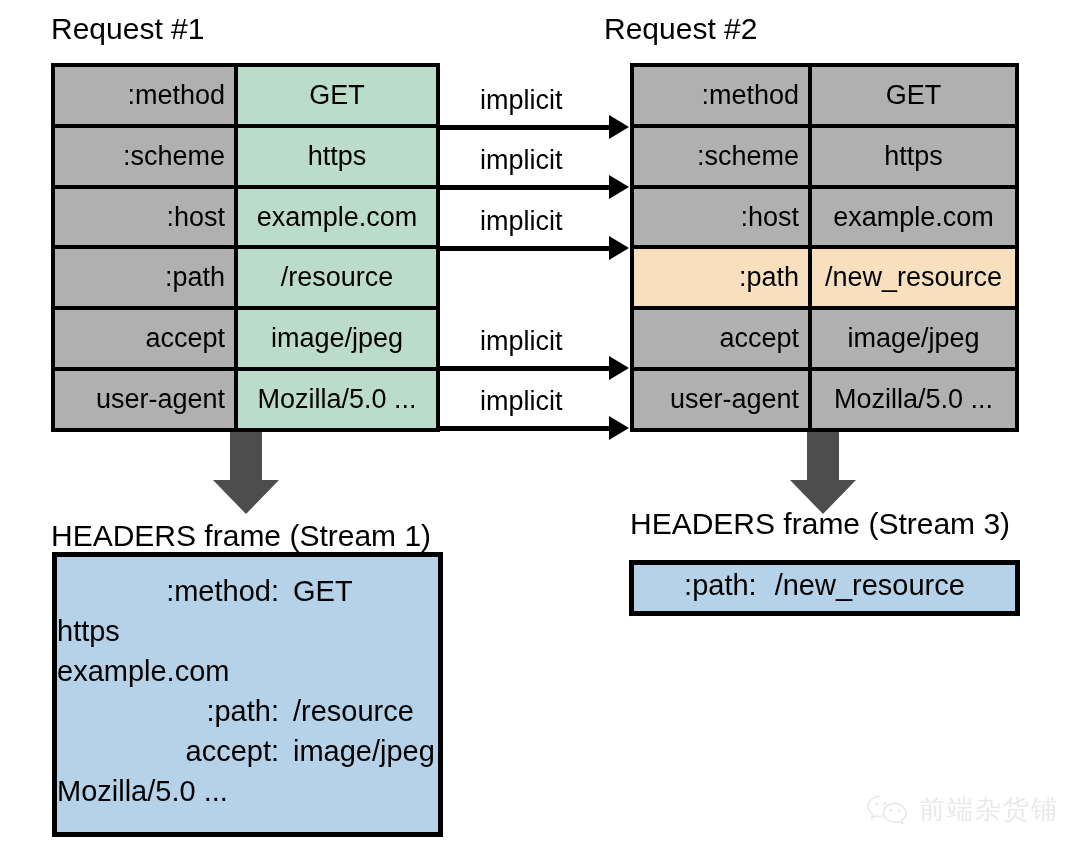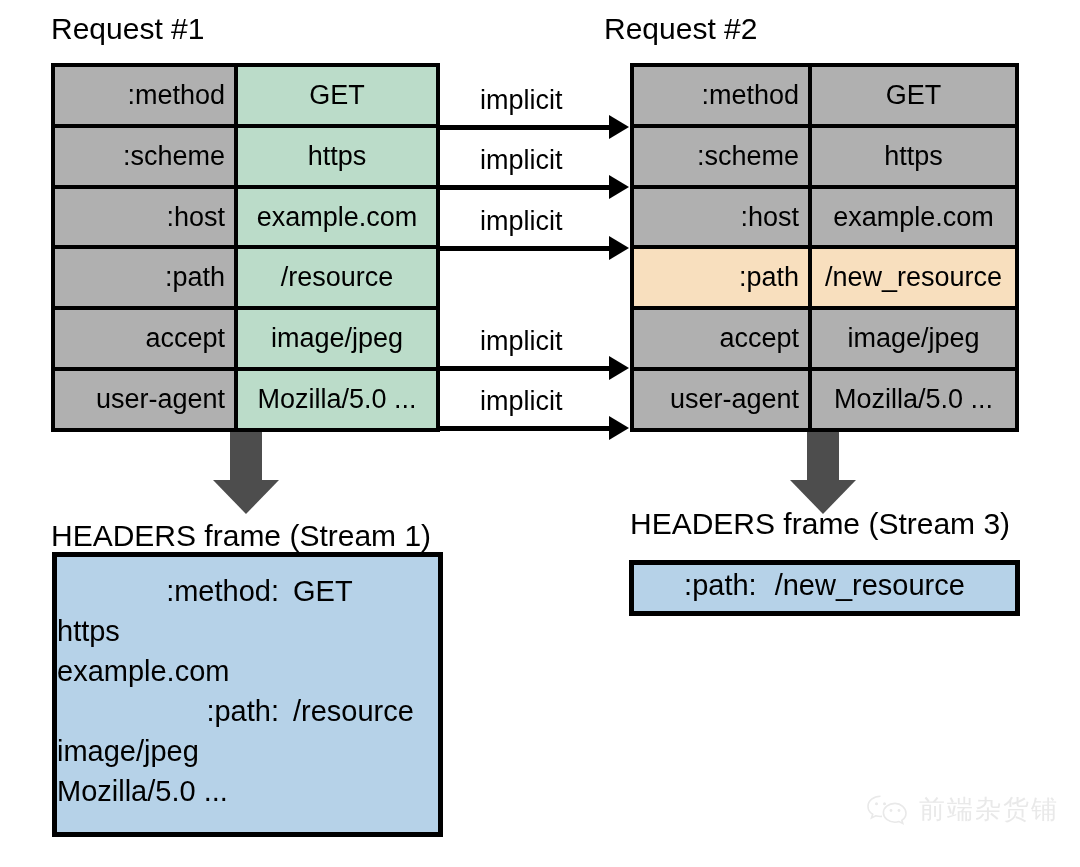--- a/index.html
+++ b/index.html
@@ -263,20 +263,21 @@
         <span class="fval">https</span>
       </div>
       <div class="frame-line">
         <span class="fval">example.com</span>
       </div>
       <div class="frame-line">
         <span class="fname">:path:</span>
         <span class="fval">/resource</span>
       </div>
       <div class="frame-line">
+        <span class="fname">accept:</span>
         <span class="fval">image/jpeg</span>
       </div>
       <div class="frame-line">
         <span class="fval">Mozilla/5.0 ...</span>
       </div>
     </div>
 
   <div class="caption" style="left:630px; top:507px;text-align:center;">HEADERS frame (Stream 3)</div>
 
   <div class="frame-box" id="frame2" style="left:629px; top:560px; width:391px; height:56px;">

